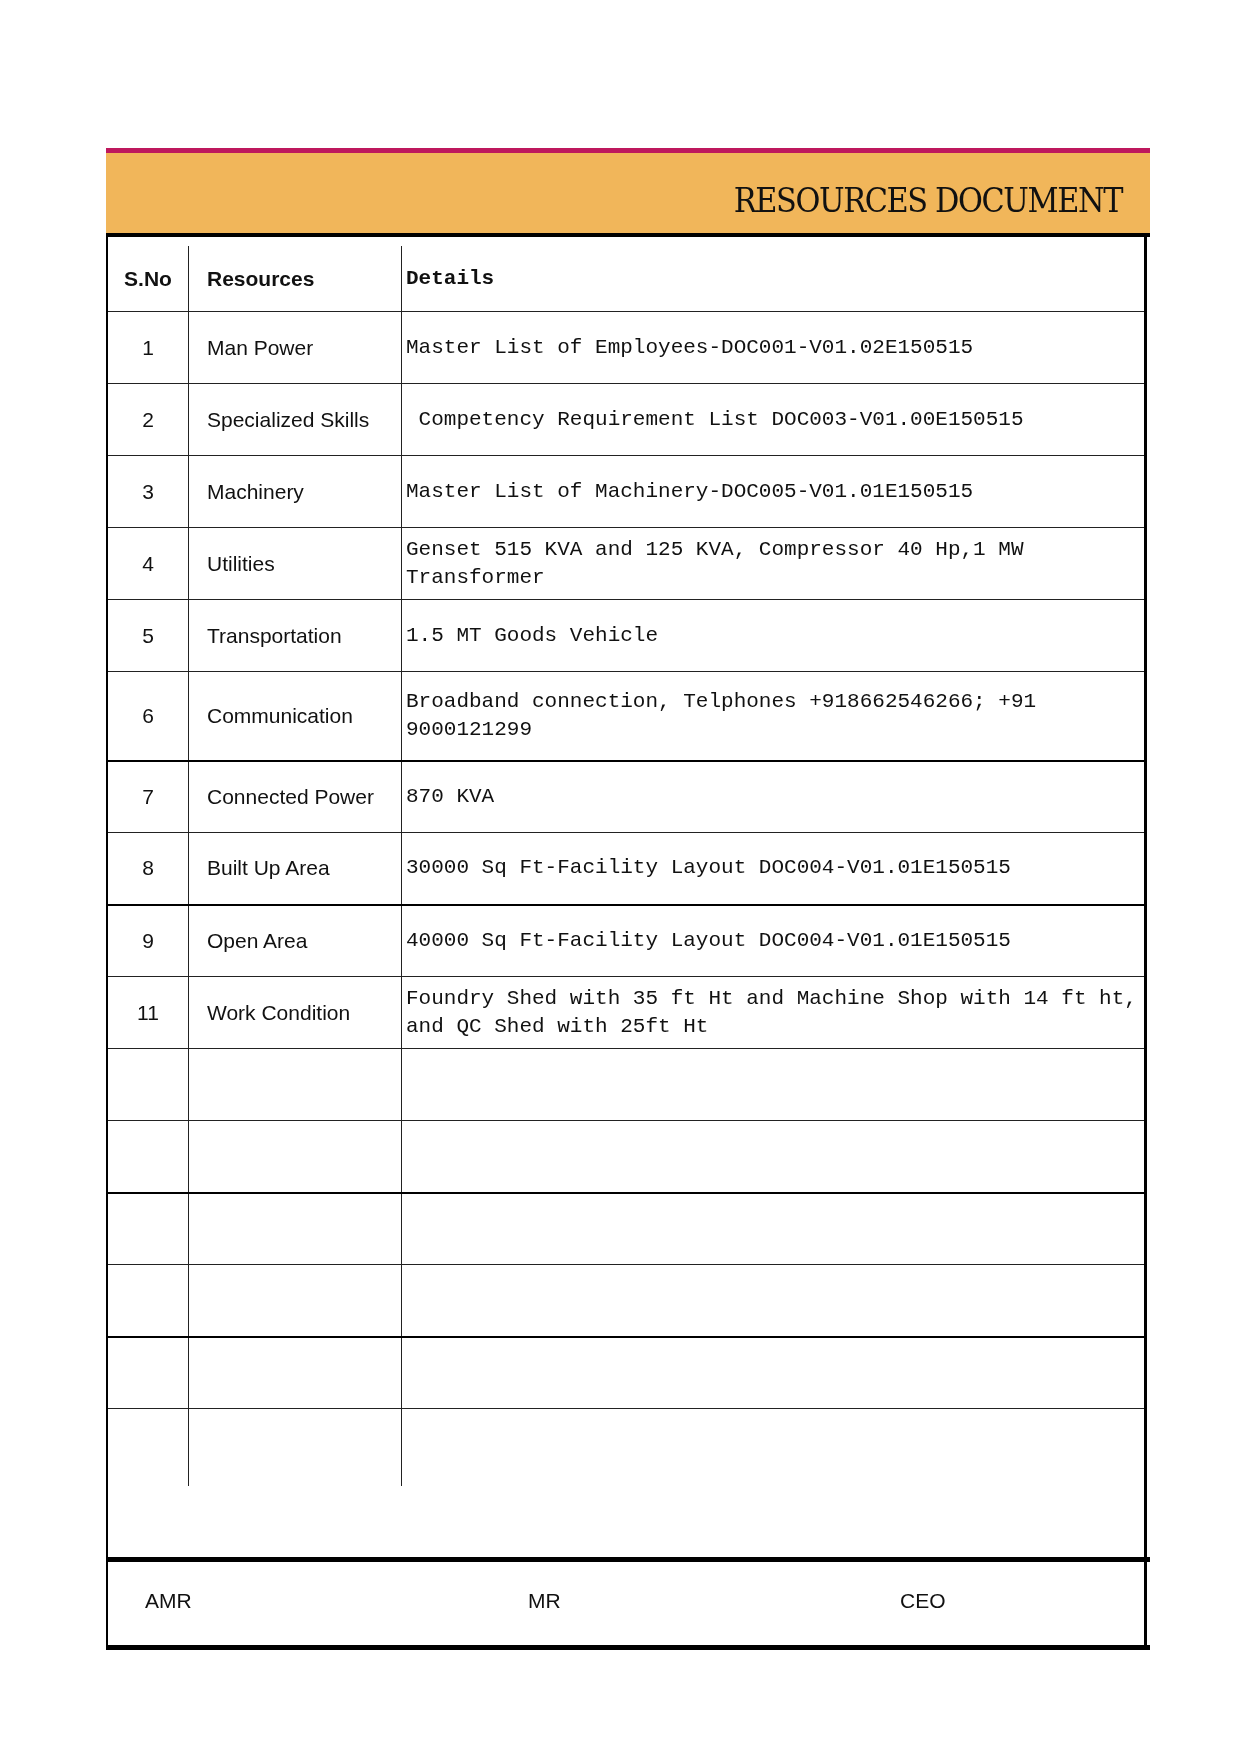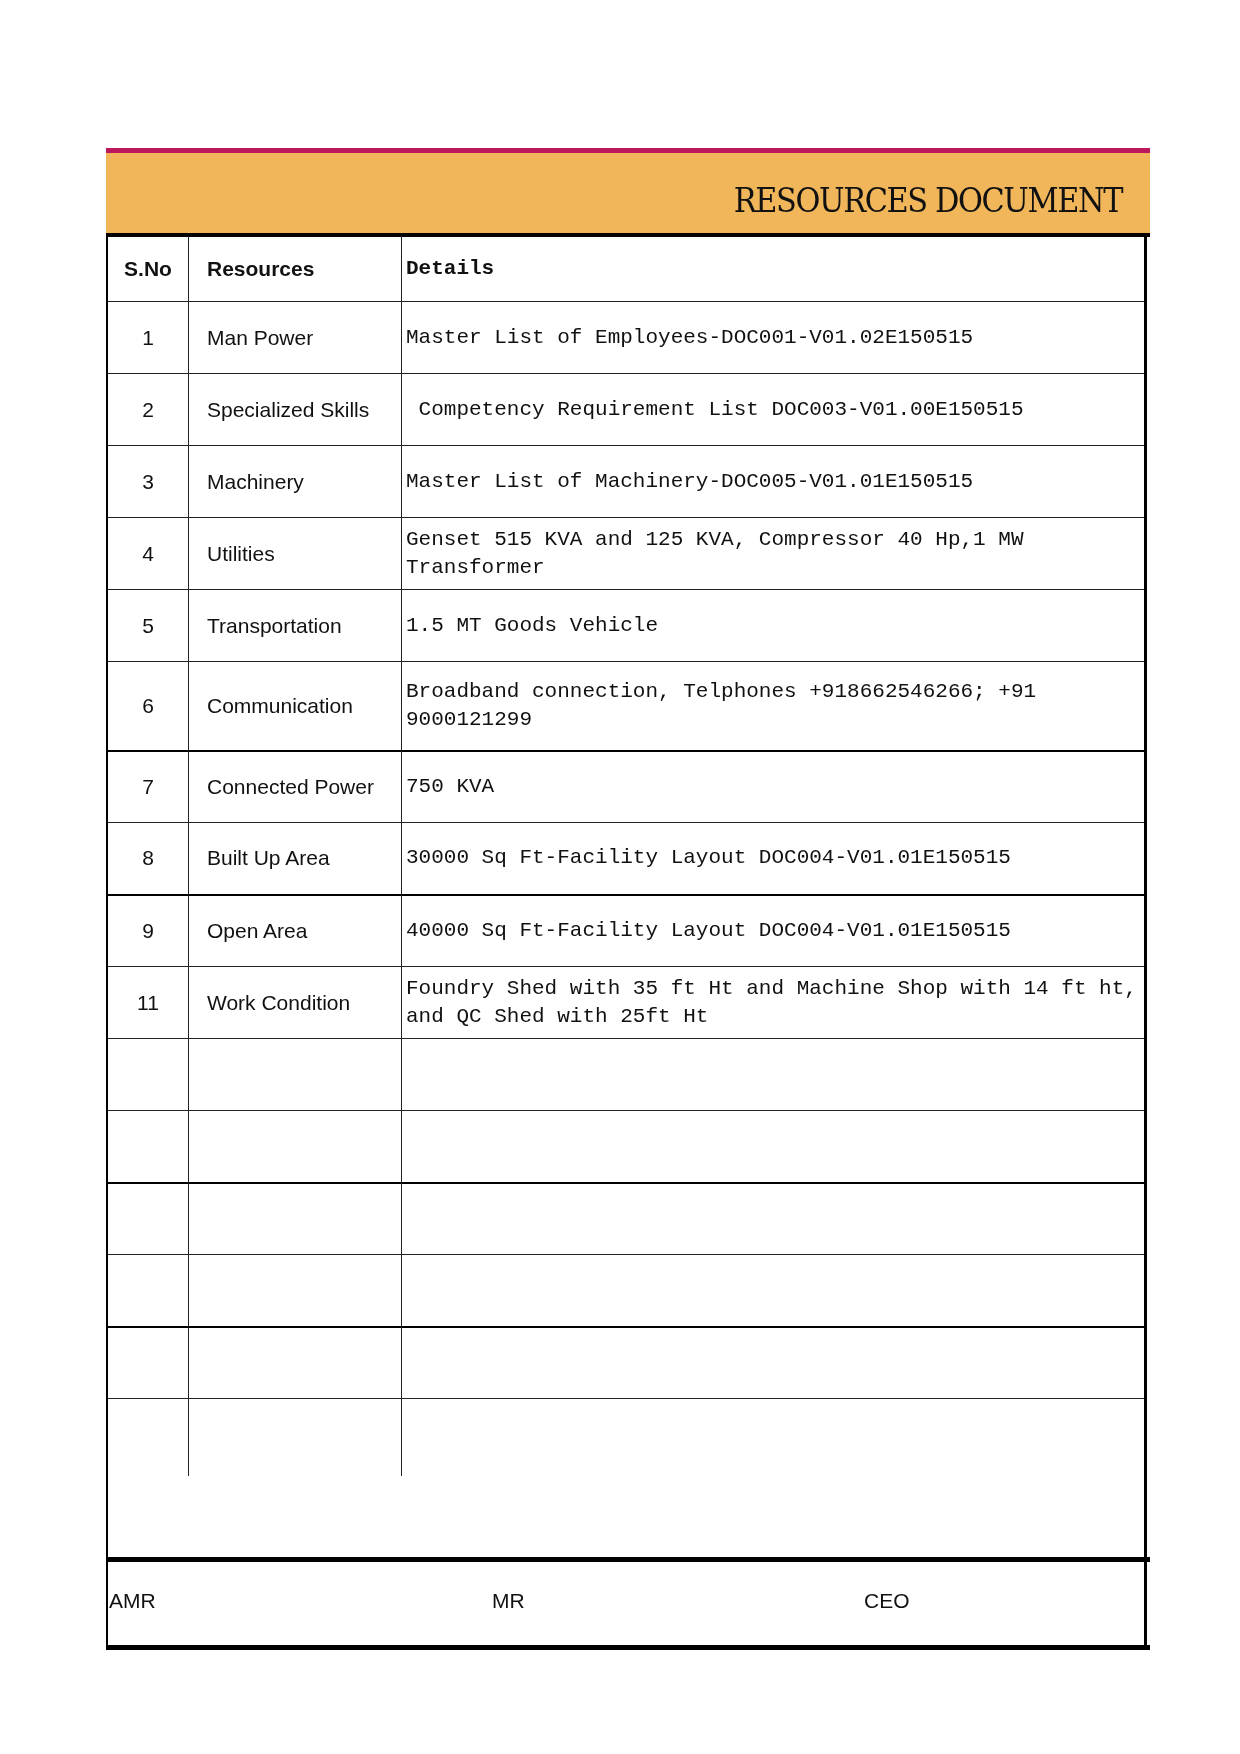--- a/index.html
+++ b/index.html
@@ -6,37 +6,37 @@
     body { width: 1240px; height: 1754px; position: relative; overflow: hidden;
            font-family: "Liberation Sans", sans-serif; color: #111; }
     .sheet { position: absolute; left: 106px; top: 148px; width: 1041px; height: 1502px;
              box-sizing: border-box; border-left: 2px solid #000; border-right: 3px solid #000; }
     .title-bar { position: absolute; left: -2px; top: 0; width: 1044px; height: 89px;
                  box-sizing: border-box; border-top: 5px solid #be185d; border-bottom: 4px solid #000;
                  background: #F1B65A; }
     .title-text { position: absolute; right: 28px; top: 28px; font-family: "DejaVu Serif", serif;
                   font-size: 33px; letter-spacing: -1.5px; color: #111; transform: scaleX(0.92);
                   transform-origin: right center; }
-    table.res { position: absolute; left: 0; top: 88px; width: 1036px; border-collapse: collapse;
+    table.res { position: absolute; left: 0; top: 98px; width: 1036px; border-collapse: collapse;
                 table-layout: fixed; }
     table.res td, table.res th { border-bottom: 1px solid #222; padding: 0; vertical-align: middle;
                 font-size: 21px; font-weight: normal; text-align: left; }
     table.res .c-no { width: 80px; text-align: center; border-right: 1px solid #222; }
     table.res .c-res { width: 213px; padding-left: 18px; border-right: 1px solid #222; box-sizing: border-box; }
     table.res .c-det { padding-left: 4px; line-height: 28px; font-family: Liberation Mono, monospace; }
     table.res th { font-weight: bold; height: 65px; }
     table.res tr.r { height: 72px; }
     table.res tr.r.tall { height: 89px; }
     table.res tr.thick td { border-bottom: 2px solid #000; }
     table.res tr.blank { height: 72px; }
     table.res tr.blank.last { height: 77px; }
     table.res tr.blank.last td { border-bottom: none; }
     .sep { position: absolute; left: -2px; top: 1409px; width: 1044px; height: 5px; background: #000; }
     .footer { position: absolute; left: 0; top: 1414px; width: 1036px; height: 83px; }
-    .footer span { position: absolute; top: 27px; font-size: 21px; }
+    .footer span { position: absolute; top: 27px; font-size: 21px; margin-left: 36px; }
     .f-amr { left: 1px; }
     .f-mr { left: 384px; }
     .f-ceo { left: 756px; }
     .bottom { position: absolute; left: -2px; top: 1497px; width: 1044px; height: 5px; background: #000; }
   </style>
 </head>
 <body>
 
 <div class="sheet">
   <div class="title-bar" style="background: rgb(241, 182, 90);">
@@ -78,21 +78,21 @@
         <td class="c-det">1.5 MT Goods Vehicle</td>
       </tr>
       <tr class="r tall thick">
         <td class="c-no">6</td>
         <td class="c-res">Communication</td>
         <td class="c-det">Broadband connection, Telphones +918662546266; +91 9000121299</td>
       </tr>
       <tr class="r">
         <td class="c-no">7</td>
         <td class="c-res">Connected Power</td>
-        <td class="c-det">750 KVA</td>
+        <td class="c-det">870 KVA</td>
       </tr>
       <tr class="r thick">
         <td class="c-no">8</td>
         <td class="c-res">Built Up Area</td>
         <td class="c-det">30000 Sq Ft-Facility Layout DOC004-V01.01E150515</td>
       </tr>
       <tr class="r">
         <td class="c-no">9</td>
         <td class="c-res">Open Area</td>
         <td class="c-det">40000 Sq Ft-Facility Layout DOC004-V01.01E150515</td>

